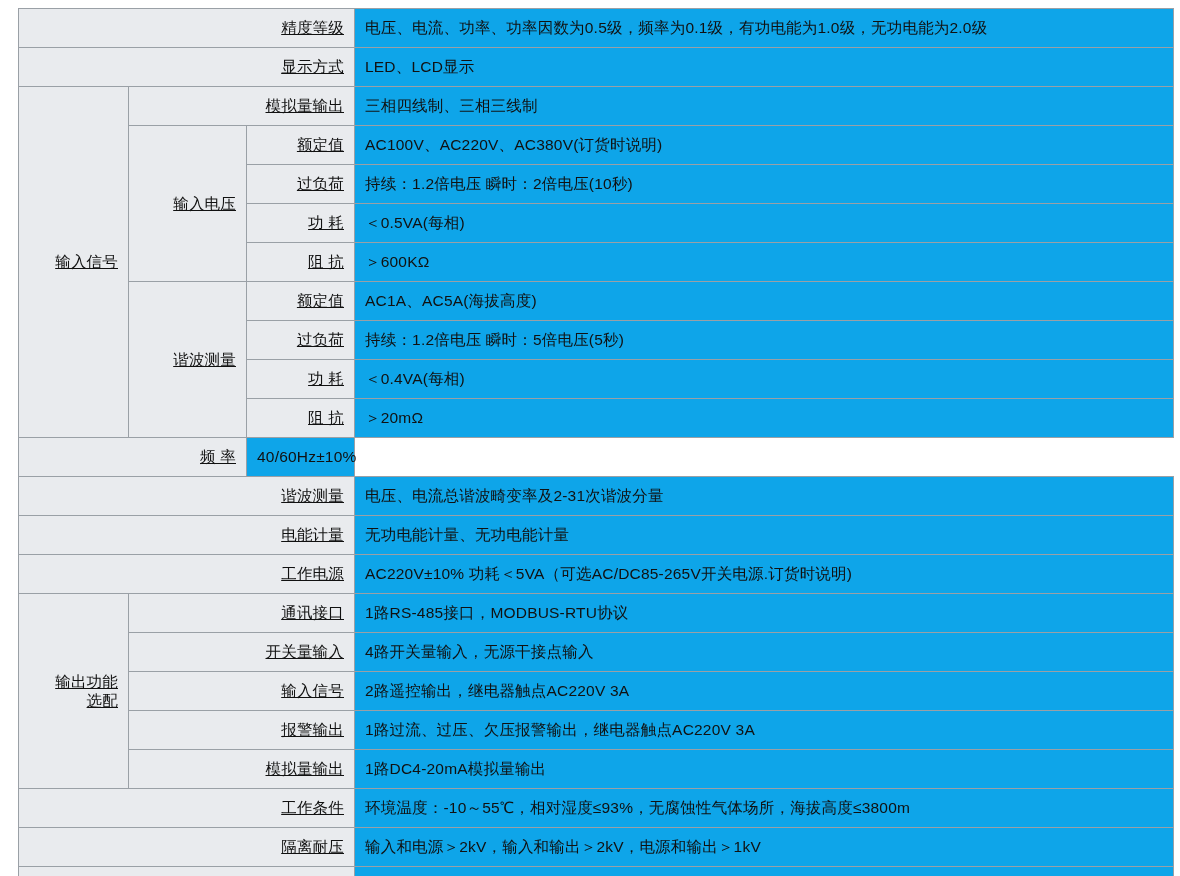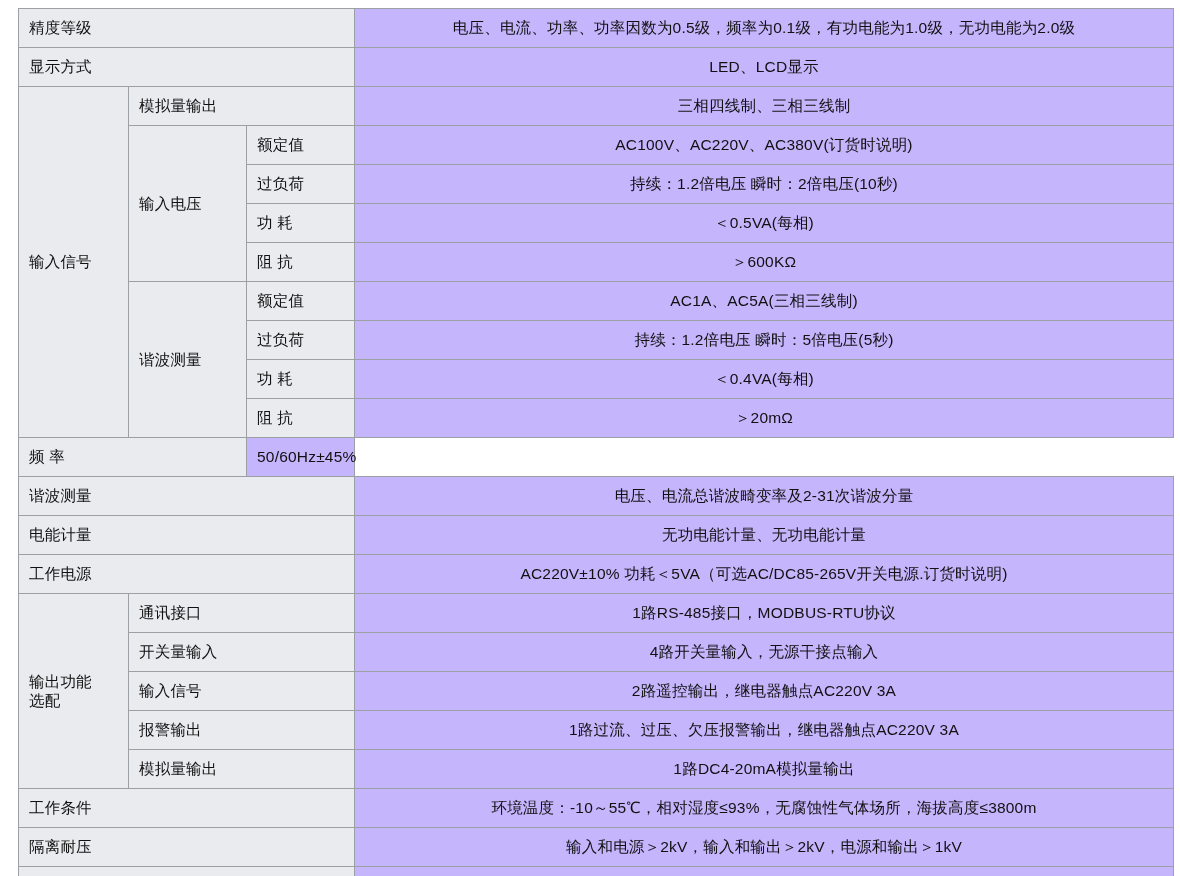--- a/index.html
+++ b/index.html
@@ -27,27 +27,28 @@
     line-height: 1.25;
     padding: 0 10px;
     height: 38px;
     vertical-align: middle;
     color: #111111;
     letter-spacing: 0.2px;
   }
   
   #spec-table td.lbl {
     background: #e9ebee;
-    text-align: left;
+    text-align: right;
     white-space: nowrap;
+    text-decoration: underline;
   }
   
   #spec-table td.val {
-    background: #c4b5fd;
-    text-align: center;
+    background: #0ea5e9;
+    text-align: left;
   }
   .two-line {
     line-height: 1.45;
   }
 </style>
 </head>
 <body>
 
 <table id="spec-table">
   <colgroup>
@@ -83,37 +84,37 @@
         <td class="lbl">功 耗</td>
         <td class="val">＜0.5VA(每相)</td>
       </tr>
       <tr>
         <td class="lbl">阻 抗</td>
         <td class="val">＞600KΩ</td>
       </tr>
       <tr>
         <td class="lbl" rowspan="4">谐波测量</td>
         <td class="lbl">额定值</td>
-        <td class="val">AC1A、AC5A(三相三线制)</td>
+        <td class="val">AC1A、AC5A(海拔高度)</td>
       </tr>
       <tr>
         <td class="lbl">过负荷</td>
         <td class="val">持续：1.2倍电压   瞬时：5倍电压(5秒)</td>
       </tr>
       <tr>
         <td class="lbl">功 耗</td>
         <td class="val">＜0.4VA(每相)</td>
       </tr>
       <tr>
         <td class="lbl">阻 抗</td>
         <td class="val">＞20mΩ</td>
       </tr>
       <tr>
         <td class="lbl" colspan="2">频 率</td>
-        <td class="val">50/60Hz±45%</td>
+        <td class="val">40/60Hz±10%</td>
       </tr>
       <tr>
         <td class="lbl" colspan="3">谐波测量</td>
         <td class="val">电压、电流总谐波畸变率及2-31次谐波分量</td>
       </tr>
       <tr>
         <td class="lbl" colspan="3">电能计量</td>
         <td class="val">无功电能计量、无功电能计量</td>
       </tr>
       <tr>

